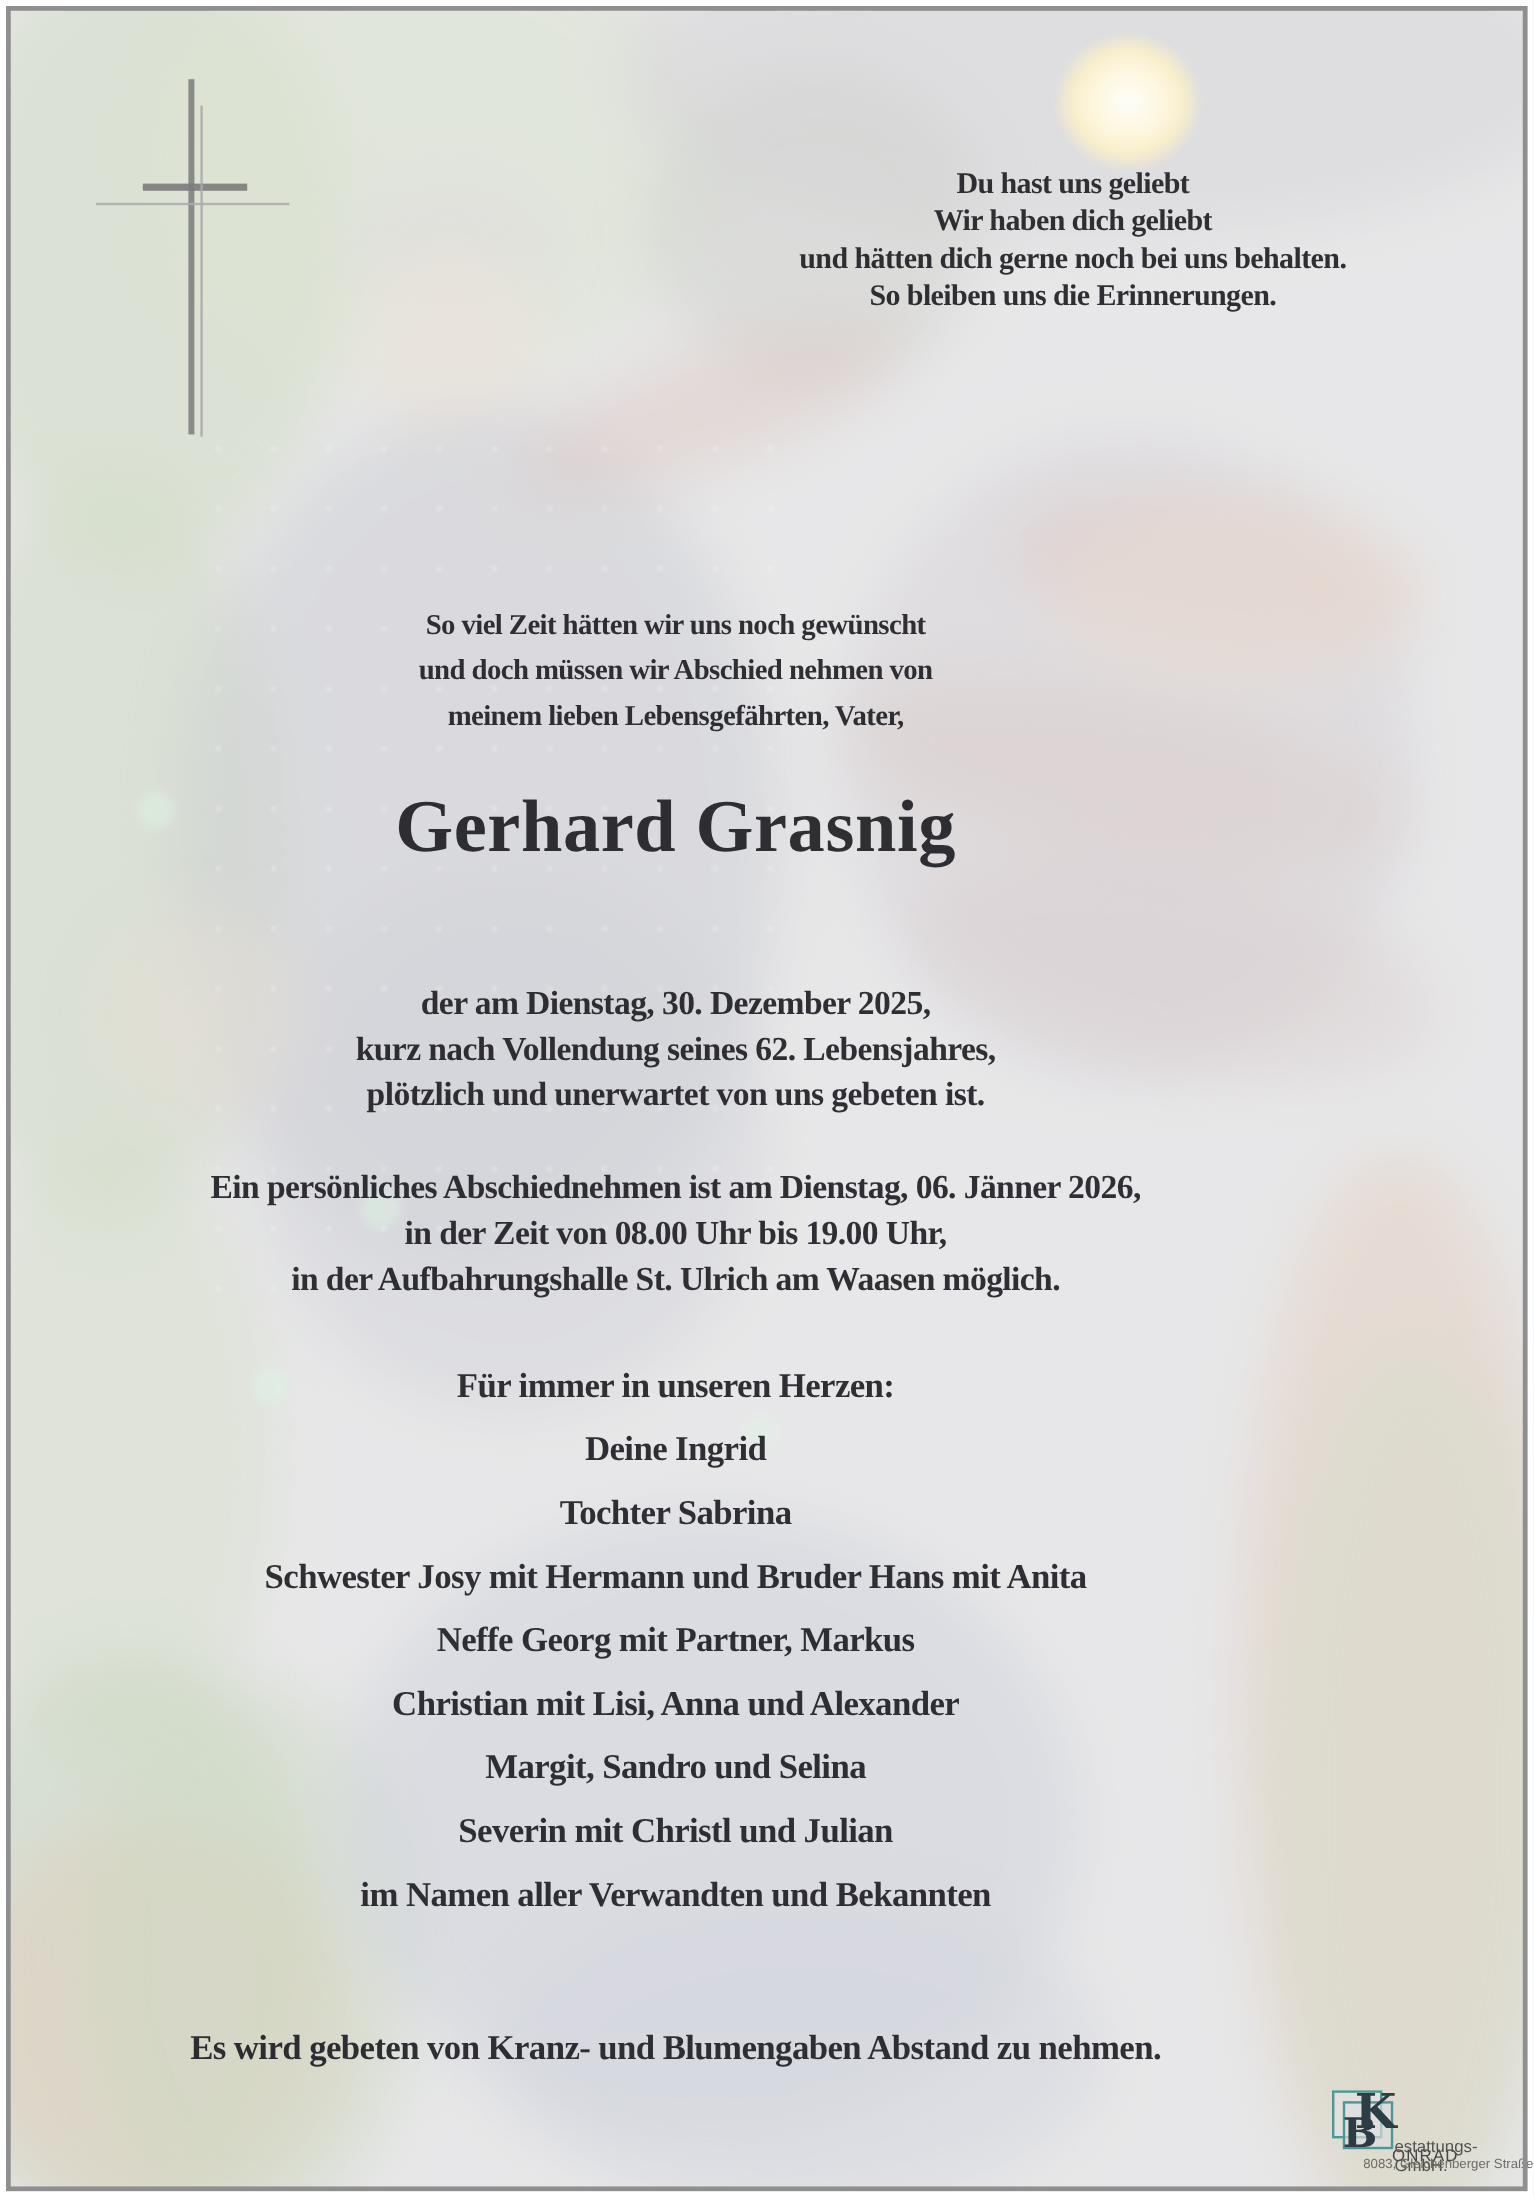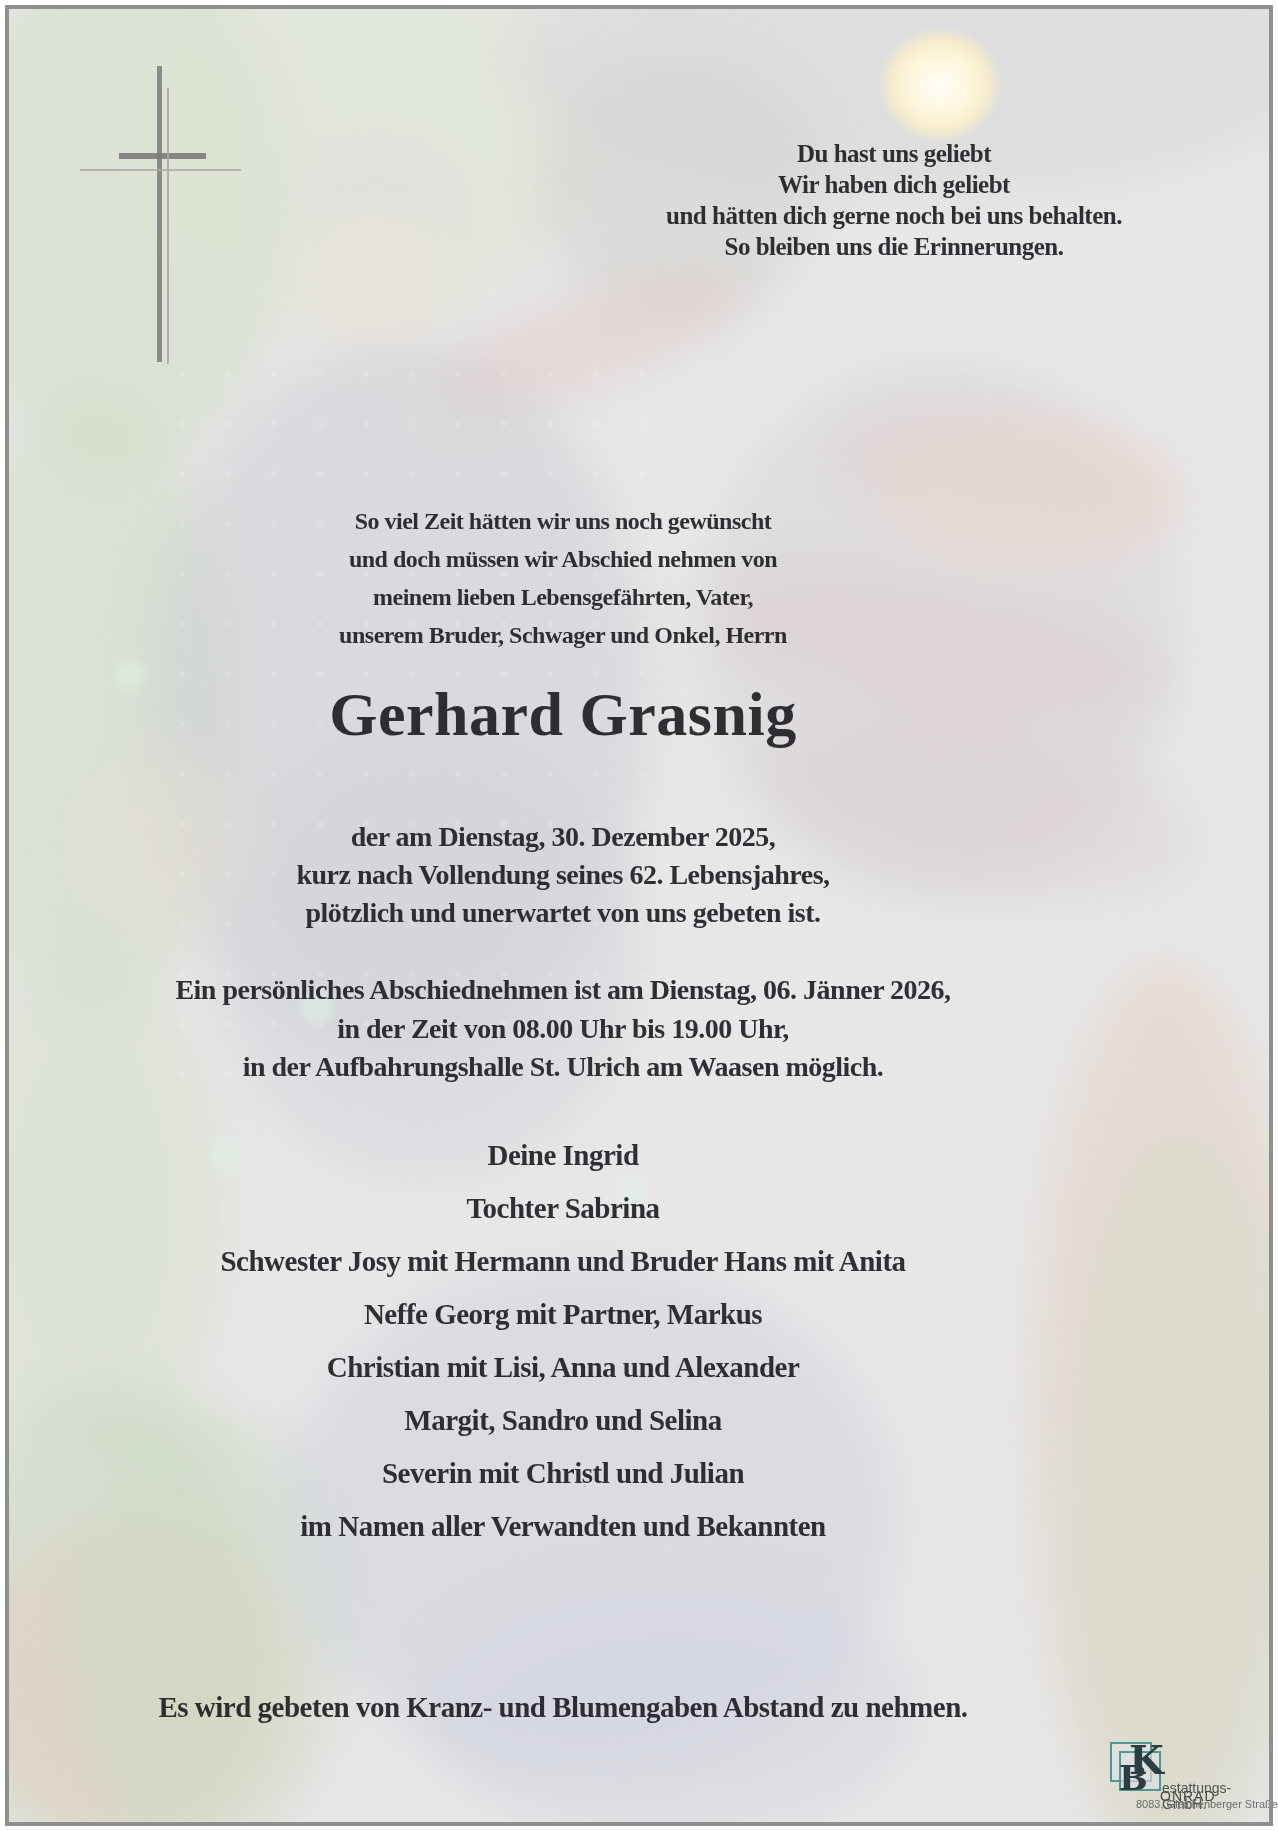--- a/index.html
+++ b/index.html
@@ -27,21 +27,21 @@
   .cross{position:absolute;z-index:4;}
   .cross .v-main{position:absolute;left:157px;top:66px;width:5px;height:296px;background:#818181;opacity:.9;}
   .cross .h-main{position:absolute;left:119px;top:153px;width:87px;height:6px;background:#7c7c7c;opacity:.9;}
   .cross .v-echo{position:absolute;left:167px;top:88px;width:2px;height:276px;background:#a8a8a8;opacity:.85;}
   .cross .h-echo{position:absolute;left:80px;top:169px;width:161px;height:2px;background:#ababab;opacity:.85;}
   
   .txt{position:absolute;z-index:5;color:rgba(30,30,36,0.92);text-align:center;letter-spacing:-0.5px;font-family:Liberation Serif, serif;}
   .txt div{white-space:nowrap;}
   .poem{left:594px;top:138px;width:600px;font-size:25px;line-height:31px;font-weight:600;}
   .intro{left:63px;top:502px;width:1000px;font-size:24px;line-height:38px;font-weight:600;}
-  .deceased-name{left:63px;top:677px;width:1000px;font-size:62px;line-height:74px;font-weight:600;letter-spacing:0.5px;}
+  .deceased-name{left:63px;top:652px;width:1000px;font-size:62px;line-height:74px;font-weight:600;letter-spacing:0.5px;}
   .death{left:63px;top:818px;width:1000px;font-size:28px;line-height:38px;font-weight:600;}
   .farewell{left:63px;top:971px;width:1000px;font-size:28px;line-height:38.5px;font-weight:600;}
   .mourners{left:63px;top:1140px;width:1000px;font-size:29px;line-height:30px;font-weight:600;}
   .mourners div{margin-bottom:23px;}
   .request{left:63px;top:1690px;width:1000px;font-size:29px;line-height:34px;font-weight:600;}
   
   .logo{position:absolute;left:1105px;top:1740px;width:168px;height:72px;z-index:5;font-family:"Liberation Sans","DejaVu Sans",sans-serif;}
   .logo .sq{position:absolute;border:2px solid rgba(61,143,143,0.9);}
   .logo .sq-back{left:5px;top:2px;width:38px;height:36px;background:rgba(228,228,228,0.55);}
   .logo .sq-front{left:14px;top:11px;width:38px;height:36px;background:rgba(221,223,223,0.65);}
@@ -99,40 +99,40 @@
   <div>Du hast uns geliebt</div>
   <div>Wir haben dich geliebt</div>
   <div>und hätten dich gerne noch bei uns behalten.</div>
   <div>So bleiben uns die Erinnerungen.</div>
 </div>
 
 <div class="txt intro">
   <div>So viel Zeit hätten wir uns noch gewünscht</div>
   <div>und doch müssen wir Abschied nehmen von</div>
   <div>meinem lieben Lebensgefährten, Vater,</div>
-  <div>unserem Bruder, Schwager und Onkel, Herrn</div>
 </div>
 
 <div class="txt deceased-name">
   <div>Gerhard Grasnig</div>
 </div>
 
 <div class="txt death">
   <div>der am Dienstag, 30. Dezember 2025,</div>
   <div>kurz nach Vollendung seines 62. Lebensjahres,</div>
   <div>plötzlich und unerwartet von uns gebeten ist.</div>
 </div>
 
 <div class="txt farewell">
   <div>Ein persönliches Abschiednehmen ist am Dienstag, 06. Jänner 2026,</div>
   <div>in der Zeit von 08.00 Uhr bis 19.00 Uhr,</div>
   <div>in der Aufbahrungshalle St. Ulrich am Waasen möglich.</div>
 </div>
 
 <div class="txt mourners">
+  <div>Für immer in unseren Herzen:</div>
   <div>Deine Ingrid</div>
   <div>Tochter Sabrina</div>
   <div>Schwester Josy mit Hermann und Bruder Hans mit Anita</div>
   <div>Neffe Georg mit Partner, Markus</div>
   <div>Christian mit Lisi, Anna und Alexander</div>
   <div>Margit, Sandro und Selina</div>
   <div>Severin mit Christl und Julian</div>
   <div>im Namen aller Verwandten und Bekannten</div>
 </div>
 

